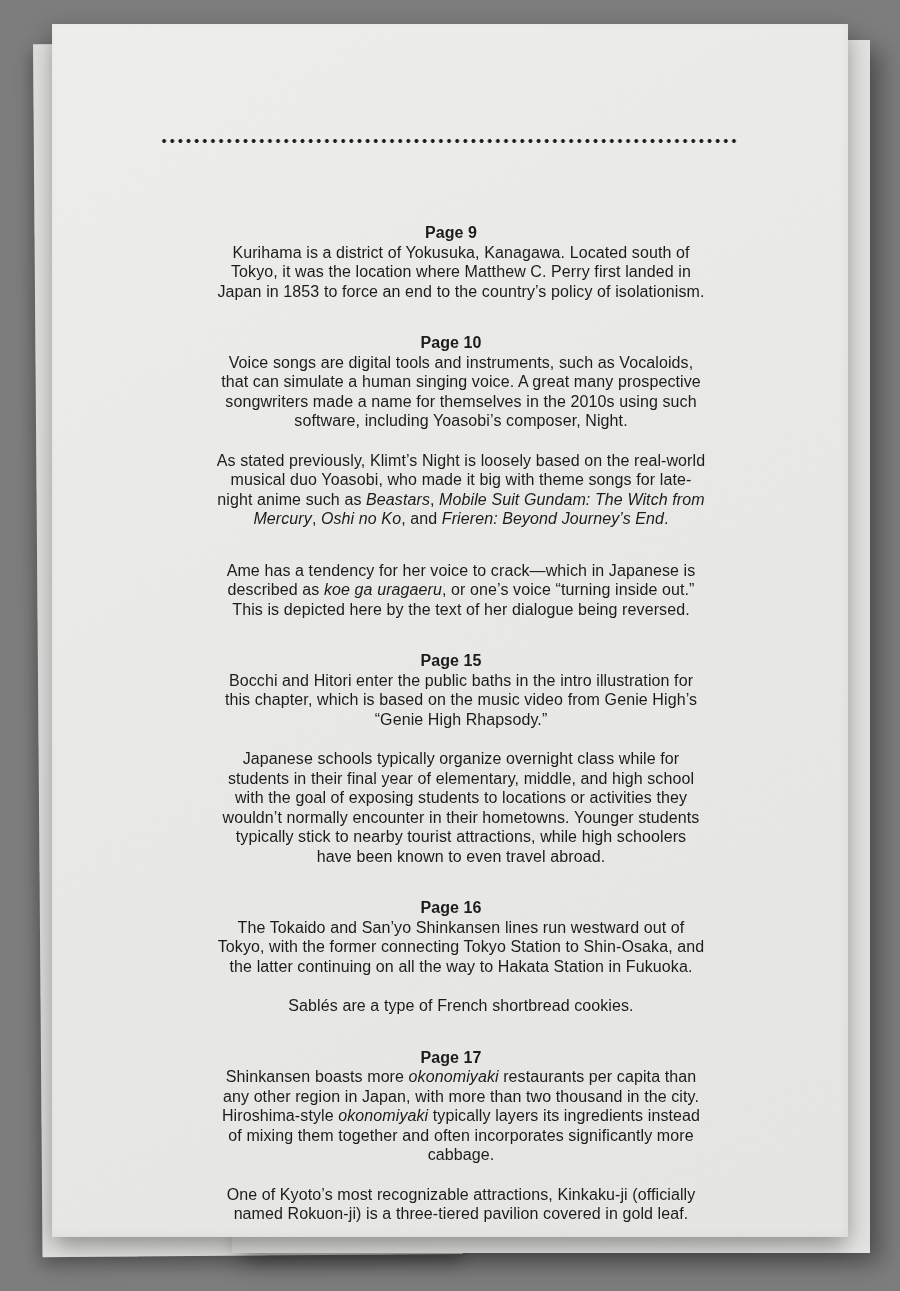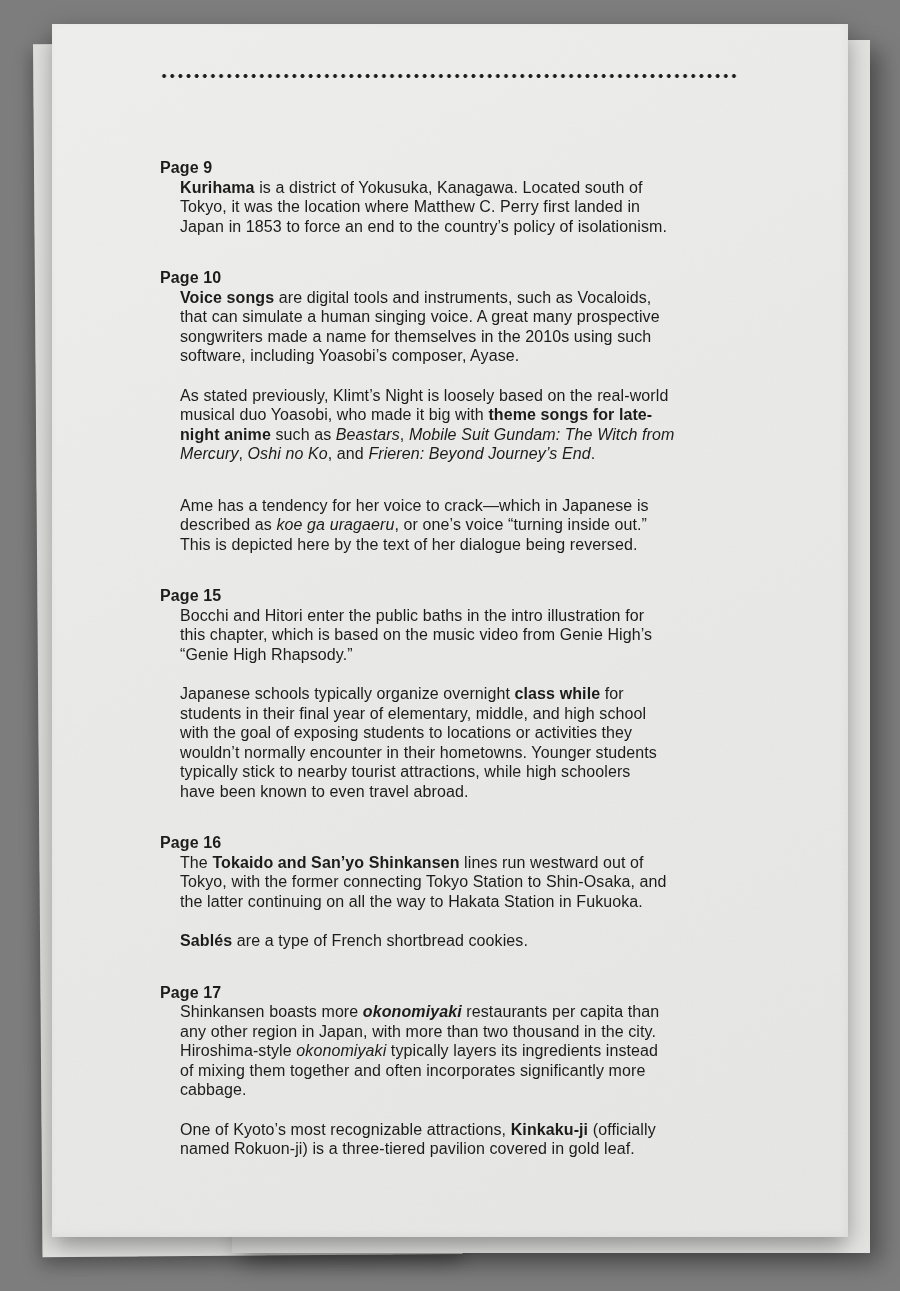--- a/index.html
+++ b/index.html
@@ -62,25 +62,26 @@
   .grain {
     position: absolute;
     inset: 0;
     width: 100%;
     height: 100%;
     pointer-events: none;
     opacity: 0.55;
   }
   .content {
     position: relative;
-    padding: 48px 100px 0 108px;
+    padding: 113px 100px 0 108px;
     color: var(--ink);
     font-size: 16px;
     line-height: 19.5px;
     letter-spacing: 0.1px;
+    text-align: center;
   }
   .dotted-divider {
     height: 8px;
     width: 578px;
     background-image: radial-gradient(circle at 4.1px 4px, var(--ink) 1.65px, rgba(0,0,0,0) 2.2px);
     background-size: 8.15px 8px;
     background-repeat: repeat-x;
   }
   .sections { margin-top: 78px; width: 582px; }
   .section + .section { margin-top: 32px; }
@@ -89,21 +90,21 @@
     margin: 0;
     font-size: 16px;
     line-height: 19.5px;
   }
   .para {
     margin: 0;
     padding-left: 20px;
     white-space: pre-line;
   }
   .para + .para { margin-top: 20px; }
-  .b { font-weight: 700; }
+  .b { font-weight: 400; }
   .i { font-style: italic; }
 </style>
 </head>
 <body>
 
 <div class="backdrop">
   <div class="stack">
     <div class="sheet back-left"></div>
     <div class="sheet back-right"></div>
     <div class="sheet main">
@@ -121,21 +122,21 @@
               <h2 class="heading">Page 9</h2>
               <p class="para"><span class="b">Kurihama</span><span> is a district of Yokusuka, Kanagawa. Located south of
 Tokyo, it was the location where Matthew C. Perry first landed in
 Japan in 1853 to force an end to the country’s policy of isolationism.</span></p>
             </section>
             <section class="section">
               <h2 class="heading">Page 10</h2>
               <p class="para"><span class="b">Voice songs</span><span> are digital tools and instruments, such as Vocaloids,
 that can simulate a human singing voice. A great many prospective
 songwriters made a name for themselves in the 2010s using such
-software, including Yoasobi’s composer, Ayase.</span></p>
+software, including Yoasobi’s composer, Night.</span></p>
               <p class="para"><span>As stated previously, Klimt’s Night is loosely based on the real-world
 musical duo Yoasobi, who made it big with </span><span class="b">theme songs for late-
 night anime</span><span> such as </span><span class="i">Beastars</span><span>, </span><span class="i">Mobile Suit Gundam: The Witch from
 Mercury</span><span>, </span><span class="i">Oshi no Ko</span><span>, and </span><span class="i">Frieren: Beyond Journey’s End</span><span>.</span></p>
             </section>
             <section class="section">
               <p class="para"><span>Ame has a tendency for her voice to crack—which in Japanese is
 described as </span><span class="i">koe ga uragaeru</span><span>, or one’s voice “turning inside out.”
 This is depicted here by the text of her dialogue being reversed.</span></p>
             </section>

